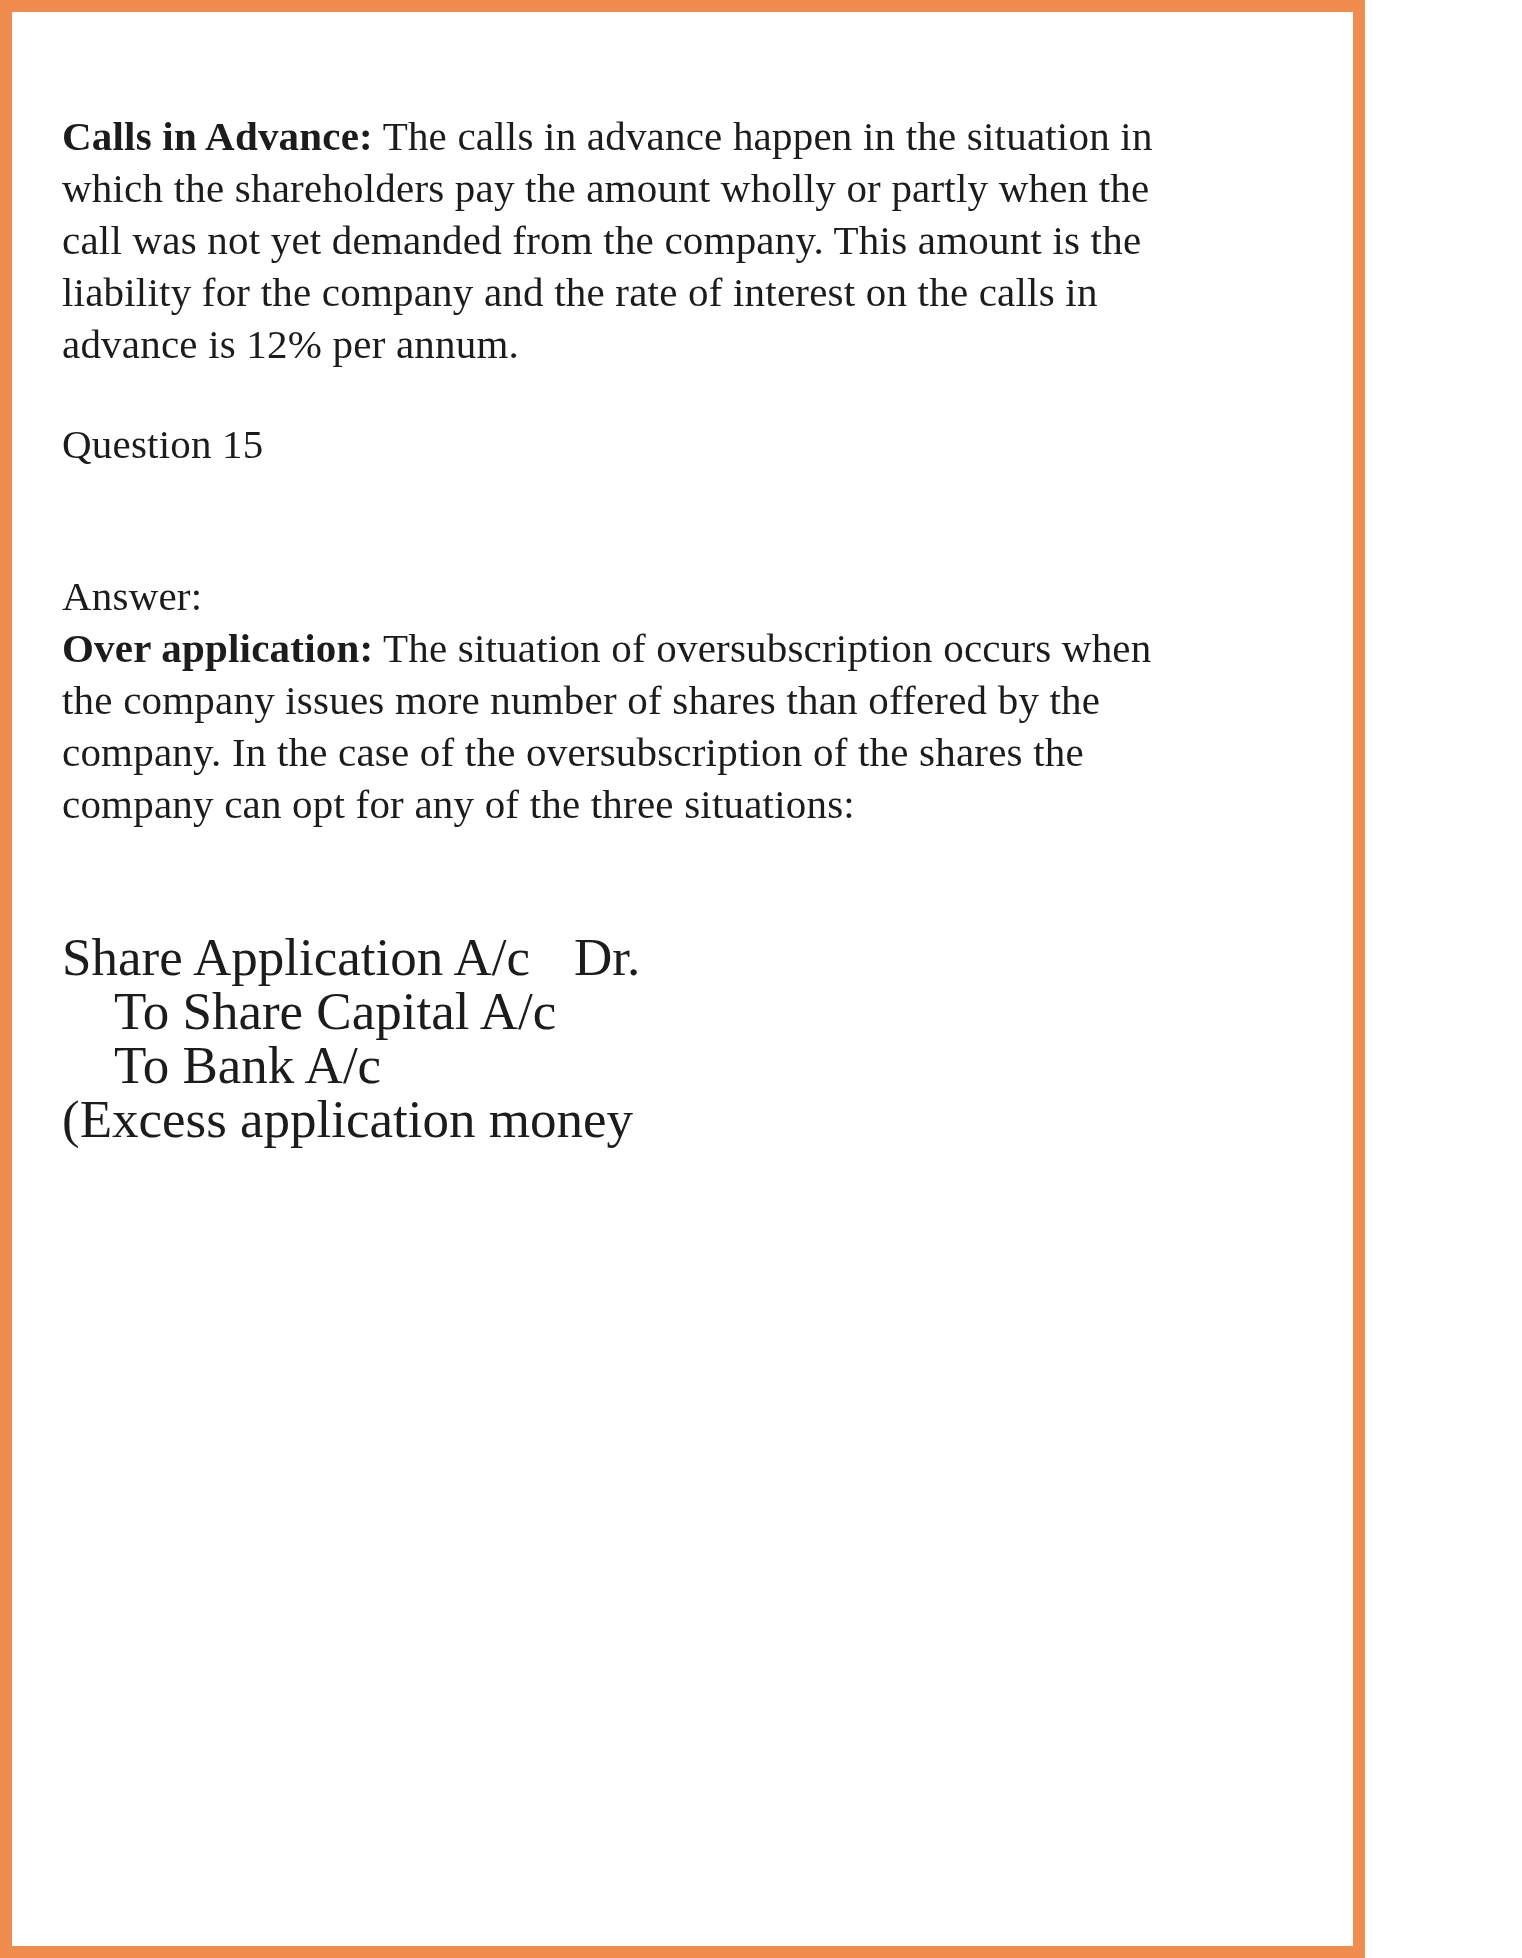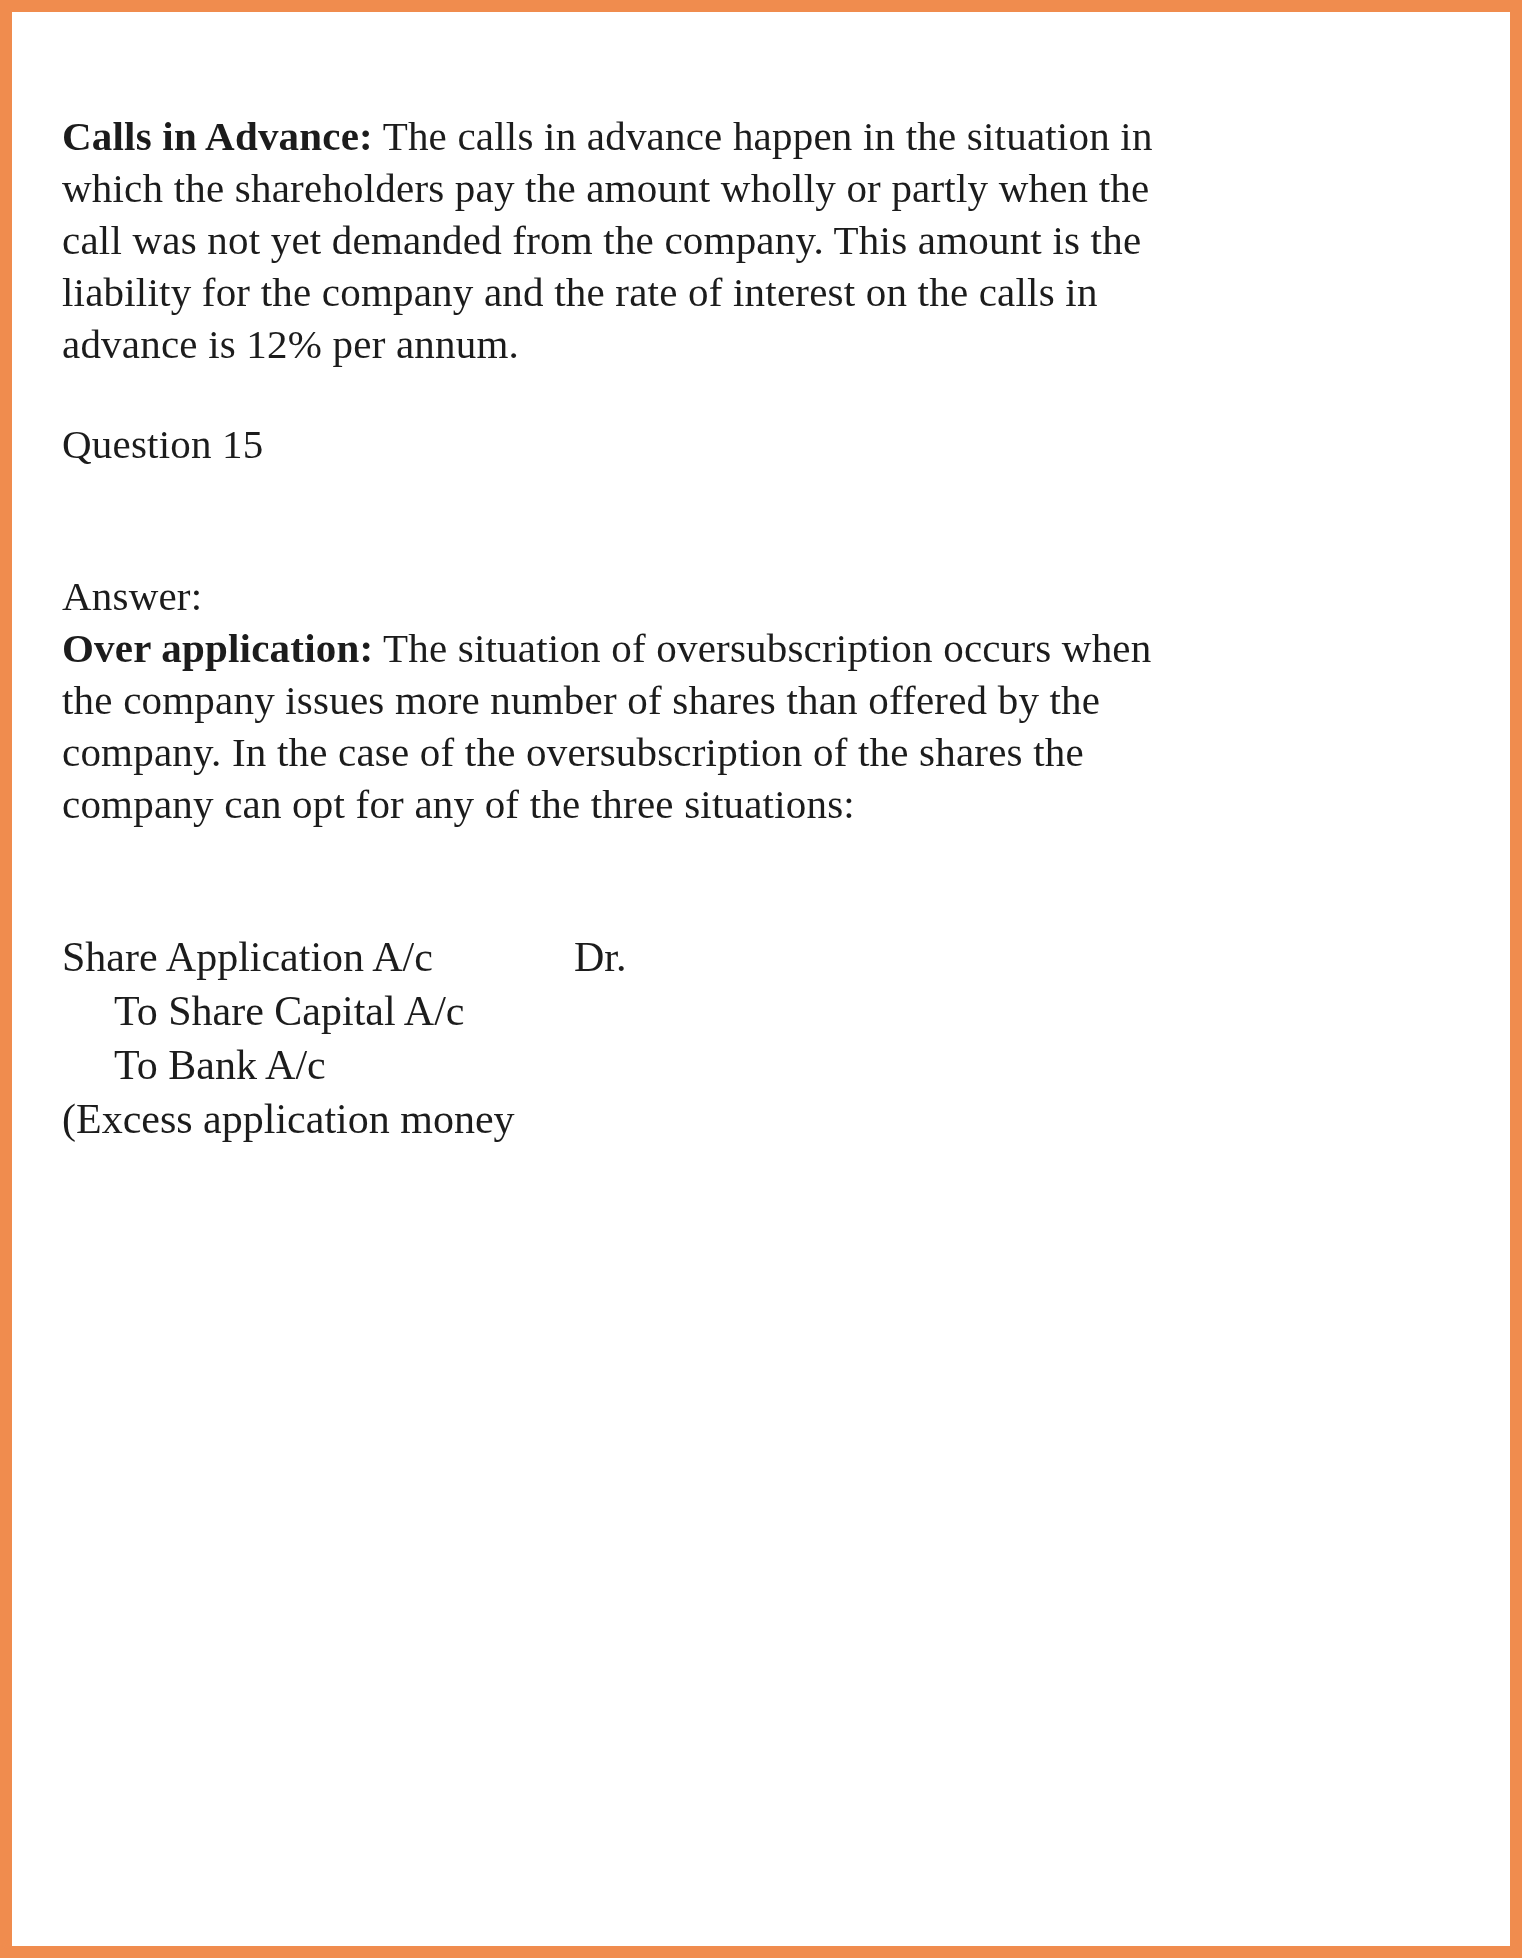--- a/index.html
+++ b/index.html
@@ -2,21 +2,21 @@
 <html><head>
 <meta charset="utf-8">
 <style>
   html, body {
     margin: 0;
     padding: 0;
     background: #ffffff;
   }
   .page {
     box-sizing: border-box;
-    width: 1522px;
+    width: 1365px;
     min-height: 1958px;
     border: 12px solid #f08c4e;
     background: #ffffff;
     font-family: "Liberation Serif", "DejaVu Serif", serif;
     color: #1c1c1c;
   }
   .content {
     box-sizing: border-box;
     padding: 98px 60px 60px 50px;
     max-width: 1240px;
@@ -29,21 +29,21 @@
   }
   .lead-bold {
     font-weight: bold;
   }
   .spacer-sm { height: 48px; }
   .spacer-md { height: 100px; }
   .bold-block {
     font-weight: normal;
   }
   .journal {
-    font-size: 42px;
+    font-size: 53px;
     line-height: 54px;
   }
   .journal-row {
     display: flex;
   }
   .journal-left {
     display: inline-block;
     min-width: 512px;
   }
   .indent-1 {

